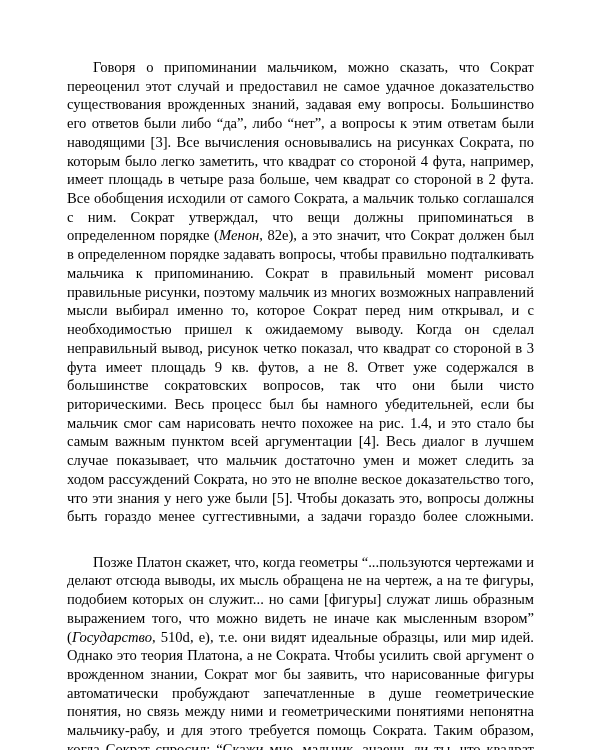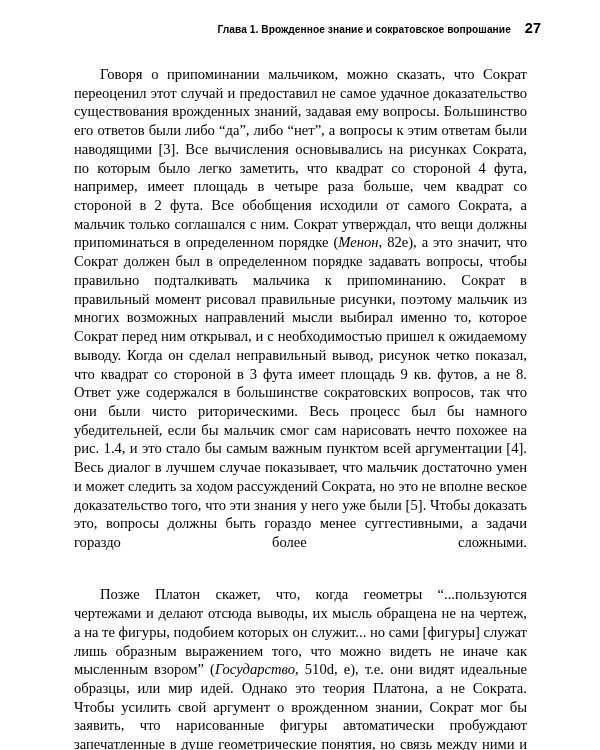--- a/index.html
+++ b/index.html
@@ -51,21 +51,21 @@
     top: 50px;
     width: 483px;
   }
   .para {
     font-family: "Liberation Serif", "DejaVu Serif", serif;
     font-size: 14.6px;
     line-height: 18.72px;
     color: #000000;
     text-align: justify;
     text-justify: inter-word;
-    margin: 15px;
+    margin: 8px;
     -webkit-hyphens: manual;
     hyphens: manual;
   }
   .para + .para {
     margin-top: 0;
   }
   .para .indent {
     display: inline-block;
     width: 26px;
   }
@@ -77,23 +77,19 @@
     content: "";
     display: inline-block;
     width: 100%;
   }
 </style>
 </head>
 <body>
 
 <div class="page">
 
-  <div class="running-head">
-    <span class="chapter-title">Глава 1. Врожденное знание и сократовское вопрошание</span>
-    <span class="folio">27</span>
-  </div>
 
   <div class="textblock">
     <p class="para" id="para-0"><span class="indent"></span><span>Говоря о припоминании мальчиком, можно сказать, что Сократ переоценил этот случай и предоставил не самое удачное доказательство существования врожденных знаний, задавая ему вопросы. Большинство его ответов были либо “да”, либо “нет”, а вопросы к этим ответам были наводящими [3]. Все вычисления основывались на рисунках Сократа, по которым было легко заметить, что квадрат со стороной 4 фута, например, имеет площадь в четыре раза больше, чем квадрат со стороной в 2 фута. Все обобщения исходили от самого Сократа, а мальчик только соглашался с ним. Сократ утверждал, что вещи должны припоминаться в определенном порядке (</span><span class="it">Менон</span><span>, 82e), а это значит, что Сократ должен был в определенном порядке задавать вопросы, чтобы правильно подталкивать мальчика к припоминанию. Сократ в правильный момент рисовал правильные рисунки, поэтому мальчик из многих возможных направлений мысли выбирал именно то, которое Сократ перед ним открывал, и с необходимостью пришел к ожидаемому выводу. Когда он сделал неправильный вывод, рисунок четко показал, что квадрат со стороной в 3 фута имеет площадь 9 кв. футов, а не 8. Ответ уже содержался в большинстве сократовских вопросов, так что они были чисто риторическими. Весь процесс был бы намного убедительней, если бы мальчик смог сам нарисовать нечто похожее на рис. 1.4, и это стало бы самым важным пунктом всей аргументации [4]. Весь диалог в лучшем случае показывает, что мальчик достаточно умен и может следить за ходом рассуждений Сократа, но это не вполне веское доказательство того, что эти знания у него уже были [5]. Чтобы доказать это, вопросы должны быть гораздо менее суггестивными, а задачи гораздо более сложными.</span></p>
     <p class="para" id="para-1"><span class="indent"></span><span>Позже Платон скажет, что, когда геометры “...пользуются чертежами и делают отсюда выводы, их мысль обращена не на чертеж, а на те фигуры, подобием которых он служит... но сами [фигуры] служат лишь образным выражением того, что можно видеть не иначе как мысленным взором” (</span><span class="it">Государство</span><span>, 510d, e), т.е. они видят идеальные образцы, или мир идей. Однако это теория Платона, а не Сократа. Чтобы усилить свой аргумент о врожденном знании, Сократ мог бы заявить, что нарисованные фигуры автоматически пробуждают запечатленные в душе геометрические понятия, но связь между ними и геометрическими понятиями непонятна мальчику-рабу, и для этого требуется помощь Сократа. Таким образом, когда Сократ спросил: “Скажи мне, мальчик, знаешь ли ты, что квадрат таков?” (</span><span class="it">Менон</span><span>, 82b), т.е. как нарисованный</span></p>
   </div>
 
 </div>
 
 </body></html>

